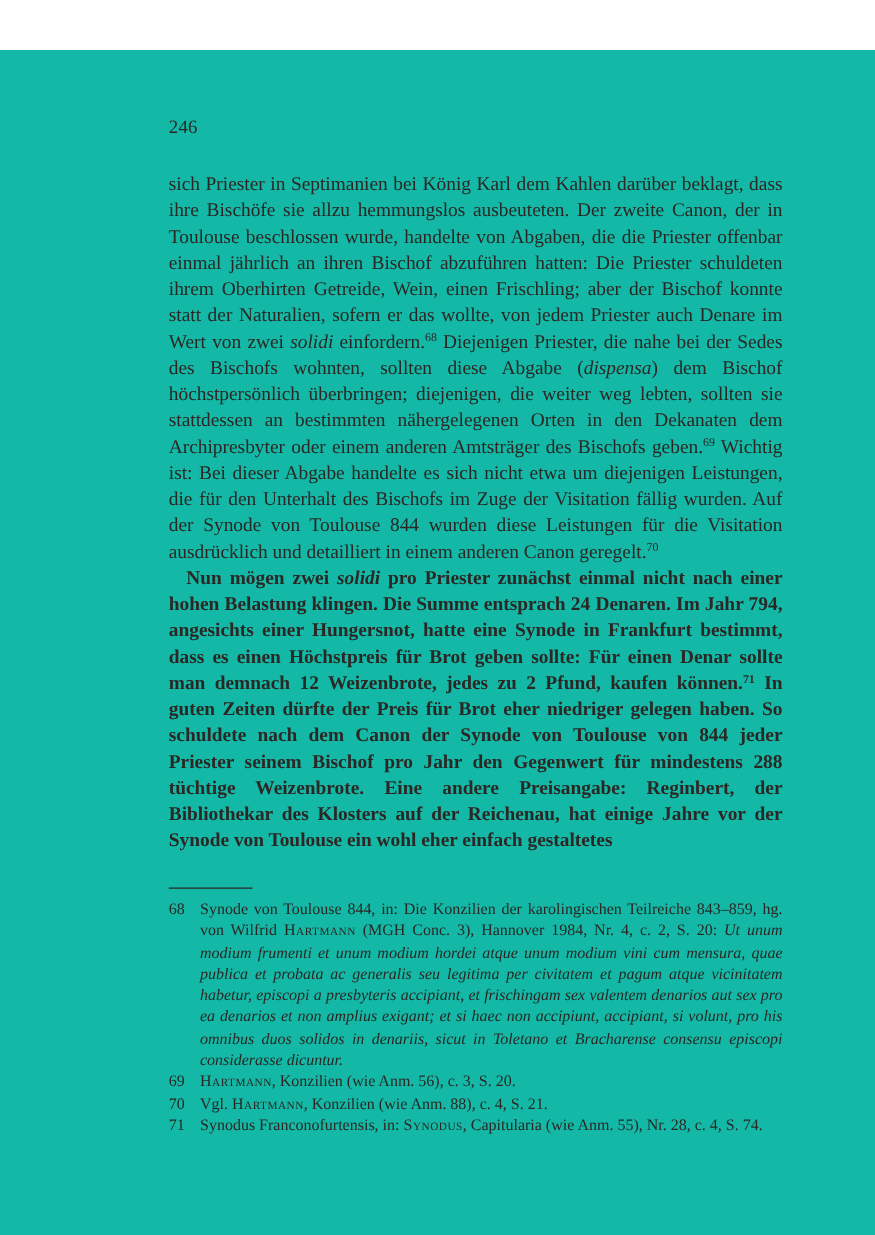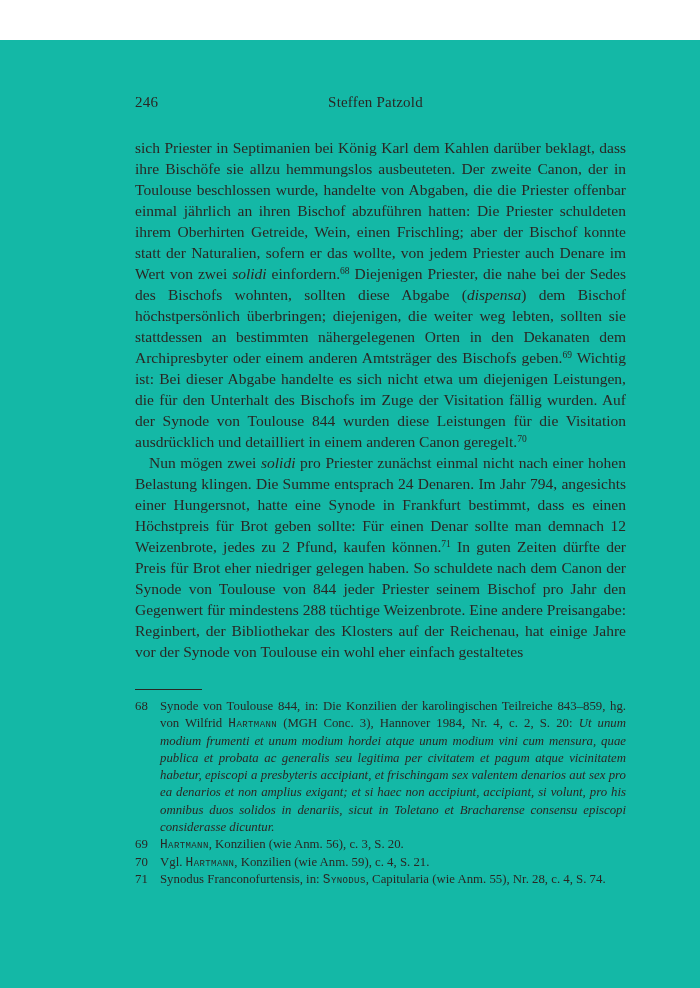--- a/index.html
+++ b/index.html
@@ -40,26 +40,26 @@
     font-size: 15.5px;
     line-height: 21px;
     text-align: justify;
   }
   .body-text p {
     margin: 0;
     padding: 0;
   }
   .body-text p.indented {
     text-indent: 14px;
+    font-weight: bold;
   }
   .italic { font-style: italic; }
   .smallcaps {
     font-variant: small-caps;
     letter-spacing: 0.4px;
-    font-family: Liberation Mono, monospace;
   }
   sup.fnref {
     font-size: 9.5px;
     line-height: 0;
     vertical-align: baseline;
     position: relative;
     top: -5px;
   }
   .fn-rule {
     margin-top: 27px;
@@ -83,42 +83,41 @@
     text-align: justify;
   }
 </style>
 </head>
 <body>
 
 <div class="page">
 
   <header class="running-header">
     <span class="page-num">246</span>
-    <span class="running-title">Steffen Patzold</span>
   </header>
 
   <main class="body-text" id="body-text">
       <p><span>sich Priester in Septimanien bei König Karl dem Kahlen darüber beklagt, dass ihre Bischöfe sie allzu hemmungslos ausbeuteten. Der zweite Canon, der in Toulouse beschlossen wurde, handelte von Abgaben, die die Priester offenbar einmal jährlich an ihren Bischof abzuführen hatten: Die Priester schuldeten ihrem Oberhirten Getreide, Wein, einen Frischling; aber der Bischof konnte statt der Naturalien, sofern er das wollte, von jedem Priester auch Denare im Wert von zwei </span><span class="italic">solidi</span><span> einfordern.</span><sup class="fnref">68</sup><span> Diejenigen Priester, die nahe bei der Sedes des Bischofs wohnten, sollten diese Abgabe (</span><span class="italic">dispensa</span><span>) dem Bischof höchstpersönlich überbringen; diejenigen, die weiter weg lebten, sollten sie stattdessen an bestimmten nähergelegenen Orten in den Dekanaten dem Archipresbyter oder einem anderen Amtsträger des Bischofs geben.</span><sup class="fnref">69</sup><span> Wichtig ist: Bei dieser Abgabe handelte es sich nicht etwa um diejenigen Leistungen, die für den Unterhalt des Bischofs im Zuge der Visitation fällig wurden. Auf der Synode von Toulouse 844 wurden diese Leistungen für die Visitation ausdrücklich und detailliert in einem anderen Canon geregelt.</span><sup class="fnref">70</sup></p>
       <p class="indented"><span>Nun mögen zwei </span><span class="italic">solidi</span><span> pro Priester zunächst einmal nicht nach einer hohen Belastung klingen. Die Summe entsprach 24 Denaren. Im Jahr 794, angesichts einer Hungersnot, hatte eine Synode in Frankfurt bestimmt, dass es einen Höchstpreis für Brot geben sollte: Für einen Denar sollte man demnach 12 Weizenbrote, jedes zu 2 Pfund, kaufen können.</span><sup class="fnref">71</sup><span> In guten Zeiten dürfte der Preis für Brot eher niedriger gelegen haben. So schuldete nach dem Canon der Synode von Toulouse von 844 jeder Priester seinem Bischof pro Jahr den Gegenwert für mindestens 288 tüchtige Weizenbrote. Eine andere Preisangabe: Reginbert, der Bibliothekar des Klosters auf der Reichenau, hat einige Jahre vor der Synode von Toulouse ein wohl eher einfach gestaltetes</span></p>
     </main>
 
   <div class="fn-rule"></div>
 
   <section class="footnotes" id="footnotes">
       <div class="fn">
         <span class="fn-num">68</span>
         <span class="fn-text"><span>Synode von Toulouse 844, in: Die Konzilien der karolingischen Teilreiche 843–859, hg. von Wilfrid </span><span class="smallcaps">Hartmann</span><span> (MGH Conc. 3), Hannover 1984, Nr. 4, c. 2, S. 20: </span><span class="italic">Ut unum modium frumenti et unum modium hordei atque unum modium vini cum mensura, quae publica et probata ac generalis seu legitima per civitatem et pagum atque vicinitatem habetur, episcopi a presbyteris accipiant, et frischingam sex valentem denarios aut sex pro ea denarios et non amplius exigant; et si haec non accipiunt, accipiant, si volunt, pro his omnibus duos solidos in denariis, sicut in Toletano et Bracharense consensu episcopi considerasse dicuntur.</span></span>
       </div>
       <div class="fn">
         <span class="fn-num">69</span>
         <span class="fn-text"><span class="smallcaps">Hartmann</span><span>, Konzilien (wie Anm. 56), c. 3, S. 20.</span></span>
       </div>
       <div class="fn">
         <span class="fn-num">70</span>
-        <span class="fn-text"><span>Vgl. </span><span class="smallcaps">Hartmann</span><span>, Konzilien (wie Anm. 59), c. 4, S. 21.</span></span>
+        <span class="fn-text"><span>Vgl. </span><span class="smallcaps">Hartmann</span><span>, Konzilien (wie Anm. 88), c. 4, S. 21.</span></span>
       </div>
       <div class="fn">
         <span class="fn-num">71</span>
         <span class="fn-text"><span>Synodus Franconofurtensis, in: </span><span class="smallcaps">Synodus</span><span>, Capitularia (wie Anm. 55), Nr. 28, c. 4, S. 74.</span></span>
       </div>
     </section>
 
 </div>
 
 </body></html>

